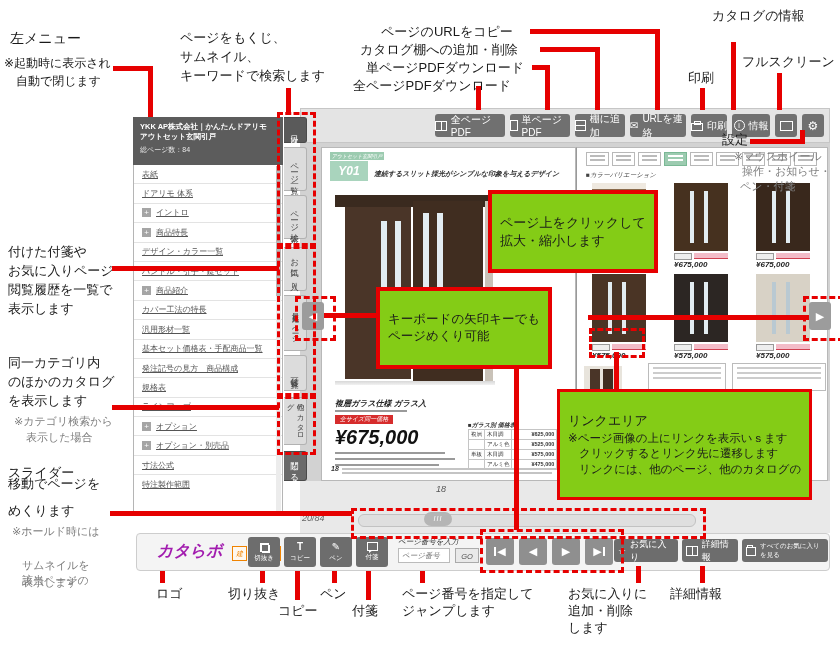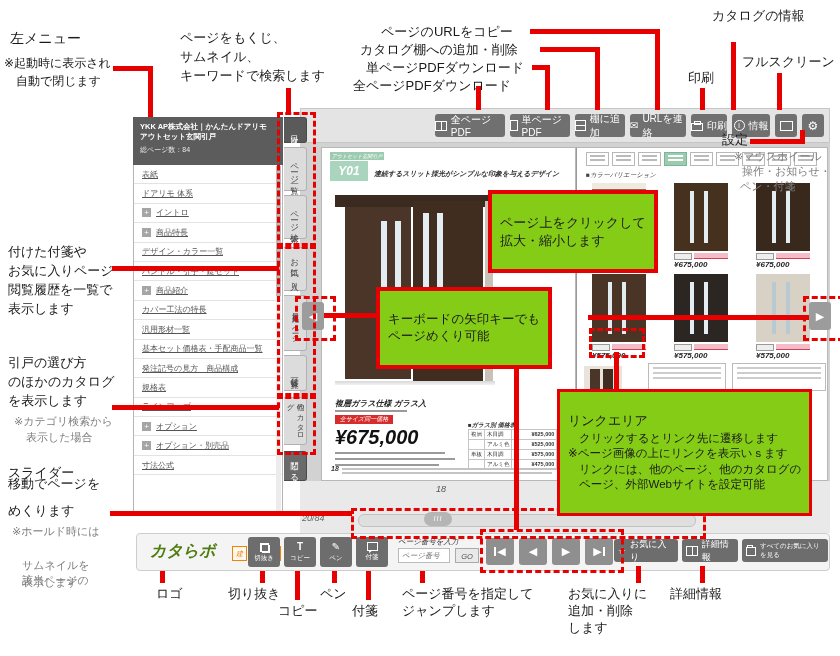--- a/index.html
+++ b/index.html
@@ -168,20 +168,23 @@
     <div class="menu-item">
         <span class="plus">+</span>
         <span class="lbl">オプション</span>
       </div>
     <div class="menu-item">
         <span class="plus">+</span>
         <span class="lbl">オプション・別売品</span>
       </div>
     <div class="menu-item">
         <span class="lbl">寸法公式</span>
+      </div>
+    <div class="menu-item" style="border-bottom:none;">
+        <span class="lbl">特注製作範囲</span>
       </div>
   </div>
   <div class="abs" style="left:276px;top:166px;width:5px;height:348px;background:#ececec;z-index:9;">
     <div class="abs" style="left:0;top:0;width:5px;height:130px;background:#b9b9b9;"></div>
   </div>
 
   <div class="vtab dark" style="top:117px;height:26px;">
       <span>目次</span>
     </div>
   <div class="vtab" style="top:147px;height:44px;">
@@ -372,21 +375,21 @@
     </div>
 
   <div class="band"></div>
   <div class="abs" style="left:436px;top:484px;font-size:9px;color:#555;z-index:5;">18</div>
   <div class="abs" style="left:696px;top:484px;font-size:9px;color:#555;z-index:5;">19</div>
   <div class="abs" style="left:302px;top:513px;font-size:9px;color:#666;z-index:5;">20/84</div>
   <div class="abs" style="left:358px;top:514px;width:336px;height:11px;background:#dfdfdf;border:1px solid #c2c2c2;border-radius:6px;z-index:5;"></div>
   <div class="abs" style="left:424px;top:512px;width:28px;height:14px;background:#b5b5b5;border-radius:7px;color:#fff;font-size:7px;line-height:14px;text-align:center;letter-spacing:1px;z-index:6;">III</div>
 
   <div class="bottombar"></div>
-  <div class="abs" style="left:150px;top:541px;font-size:16px;font-weight:bold;color:#4d7c0f;z-index:9;">カタらボ</div>
+  <div class="abs" style="left:157px;top:541px;font-size:16px;font-weight:bold;color:#a21caf;z-index:9;">カタらボ</div>
   <div class="abs" style="left:232px;top:546px;display:flex;gap:2px;z-index:9;">
     <span style="width:13px;height:13px;border:1px solid #f08300;color:#f08300;font-size:7px;line-height:13px;text-align:center;background:#fff8ee;">建</span>
     <span style="width:13px;height:13px;border:1px solid #f08300;color:#f08300;font-size:7px;line-height:13px;text-align:center;background:#fff8ee;">産</span>
     <span style="width:13px;height:13px;border:1px solid #f08300;color:#f08300;font-size:7px;line-height:13px;text-align:center;background:#fff8ee;">協</span>
   </div>
   <div class="toolbtn" style="left:248px;top:537px;">
     <span class="i-crop"></span>
     <span>切抜き</span>
   </div>
   <div class="toolbtn" style="left:284px;top:537px;">
@@ -464,21 +467,21 @@
   <div class="rl" style="left:800px;top:130px;width:5px;height:14px;"></div>
   <div class="t small" style="left:734px;top:150px;">※マウスホイール</div>
   <div class="t small" style="left:742px;top:165px;">操作・お知らせ・</div>
   <div class="t small" style="left:740px;top:180px;">ペン・付箋</div>
 
   <div class="t" style="left:8px;top:244px;">付けた付箋や</div>
   <div class="t" style="left:8px;top:263px;">お気に入りページ</div>
   <div class="t" style="left:8px;top:282px;">閲覧履歴を一覧で</div>
   <div class="t" style="left:8px;top:301px;">表示します</div>
   <div class="rl" style="left:112px;top:266px;width:167px;height:5px;"></div>
-  <div class="t" style="left:8px;top:355px;">引戸の選び方</div>
+  <div class="t" style="left:8px;top:355px;">同一カテゴリ内</div>
   <div class="t" style="left:8px;top:374px;">のほかのカタログ</div>
   <div class="t" style="left:8px;top:393px;">を表示します</div>
   <div class="t small" style="left:14px;top:415px;">※カテゴリ検索から</div>
   <div class="t small" style="left:26px;top:431px;">表示した場合</div>
   <div class="rl" style="left:112px;top:405px;width:167px;height:5px;"></div>
   <div class="t" style="left:8px;top:465px;">スライダー</div>
   <div class="t" style="left:8px;top:476px;">移動でページを</div>
   <div class="t" style="left:8px;top:503px;">めくります</div>
   <div class="t small" style="left:12px;top:525px;">※ホールド時には</div>
   <div class="t small" style="left:22px;top:542px;margin-top:32px;">該当ページの</div>
@@ -492,24 +495,23 @@
   </div>
   <div class="callout" style="left:376px;top:287px;">
     <div>キーボードの矢印キーでも</div>
     <div>ページめくり可能</div>
   </div>
   <div class="rl" style="left:324px;top:313px;width:52px;height:5px;"></div>
   <div class="rl" style="left:588px;top:315px;width:221px;height:5px;"></div>
   <div class="rl" style="left:514px;top:347px;width:5px;height:183px;"></div>
   <div class="callout" style="left:557px;top:389px;border-width:3px;font-size:11.5px;">
     <div style="font-size:13px;margin-bottom:1px;">リンクエリア</div>
+    <div>※ページ画像の上にリンクを表示いｓます</div>
     <div style="padding-left:11px;">クリックするとリンク先に遷移します</div>
-    <div>※ページ画像の上にリンクを表示いｓます</div>
     <div style="padding-left:11px;">リンクには、他のページ、他のカタログの</div>
-    <div style="padding-left:11px;">ページ、外部Webサイトを設定可能</div>
   </div>
   <div class="rl" style="left:614px;top:352px;width:5px;height:37px;"></div>
 
   <div class="dash" style="left:277px;top:112px;width:33px;height:131px;"></div>
   <div class="dash" style="left:277px;top:243px;width:33px;height:150px;"></div>
   <div class="dash" style="left:277px;top:393px;width:33px;height:56px;"></div>
   <div class="dash" style="left:295px;top:296px;width:35px;height:39px;"></div>
   <div class="dash" style="left:803px;top:296px;width:35px;height:39px;"></div>
   <div class="dash" style="left:589px;top:328px;width:50px;height:24px;"></div>
   <div class="dash" style="left:351px;top:508px;width:349px;height:25px;"></div>

